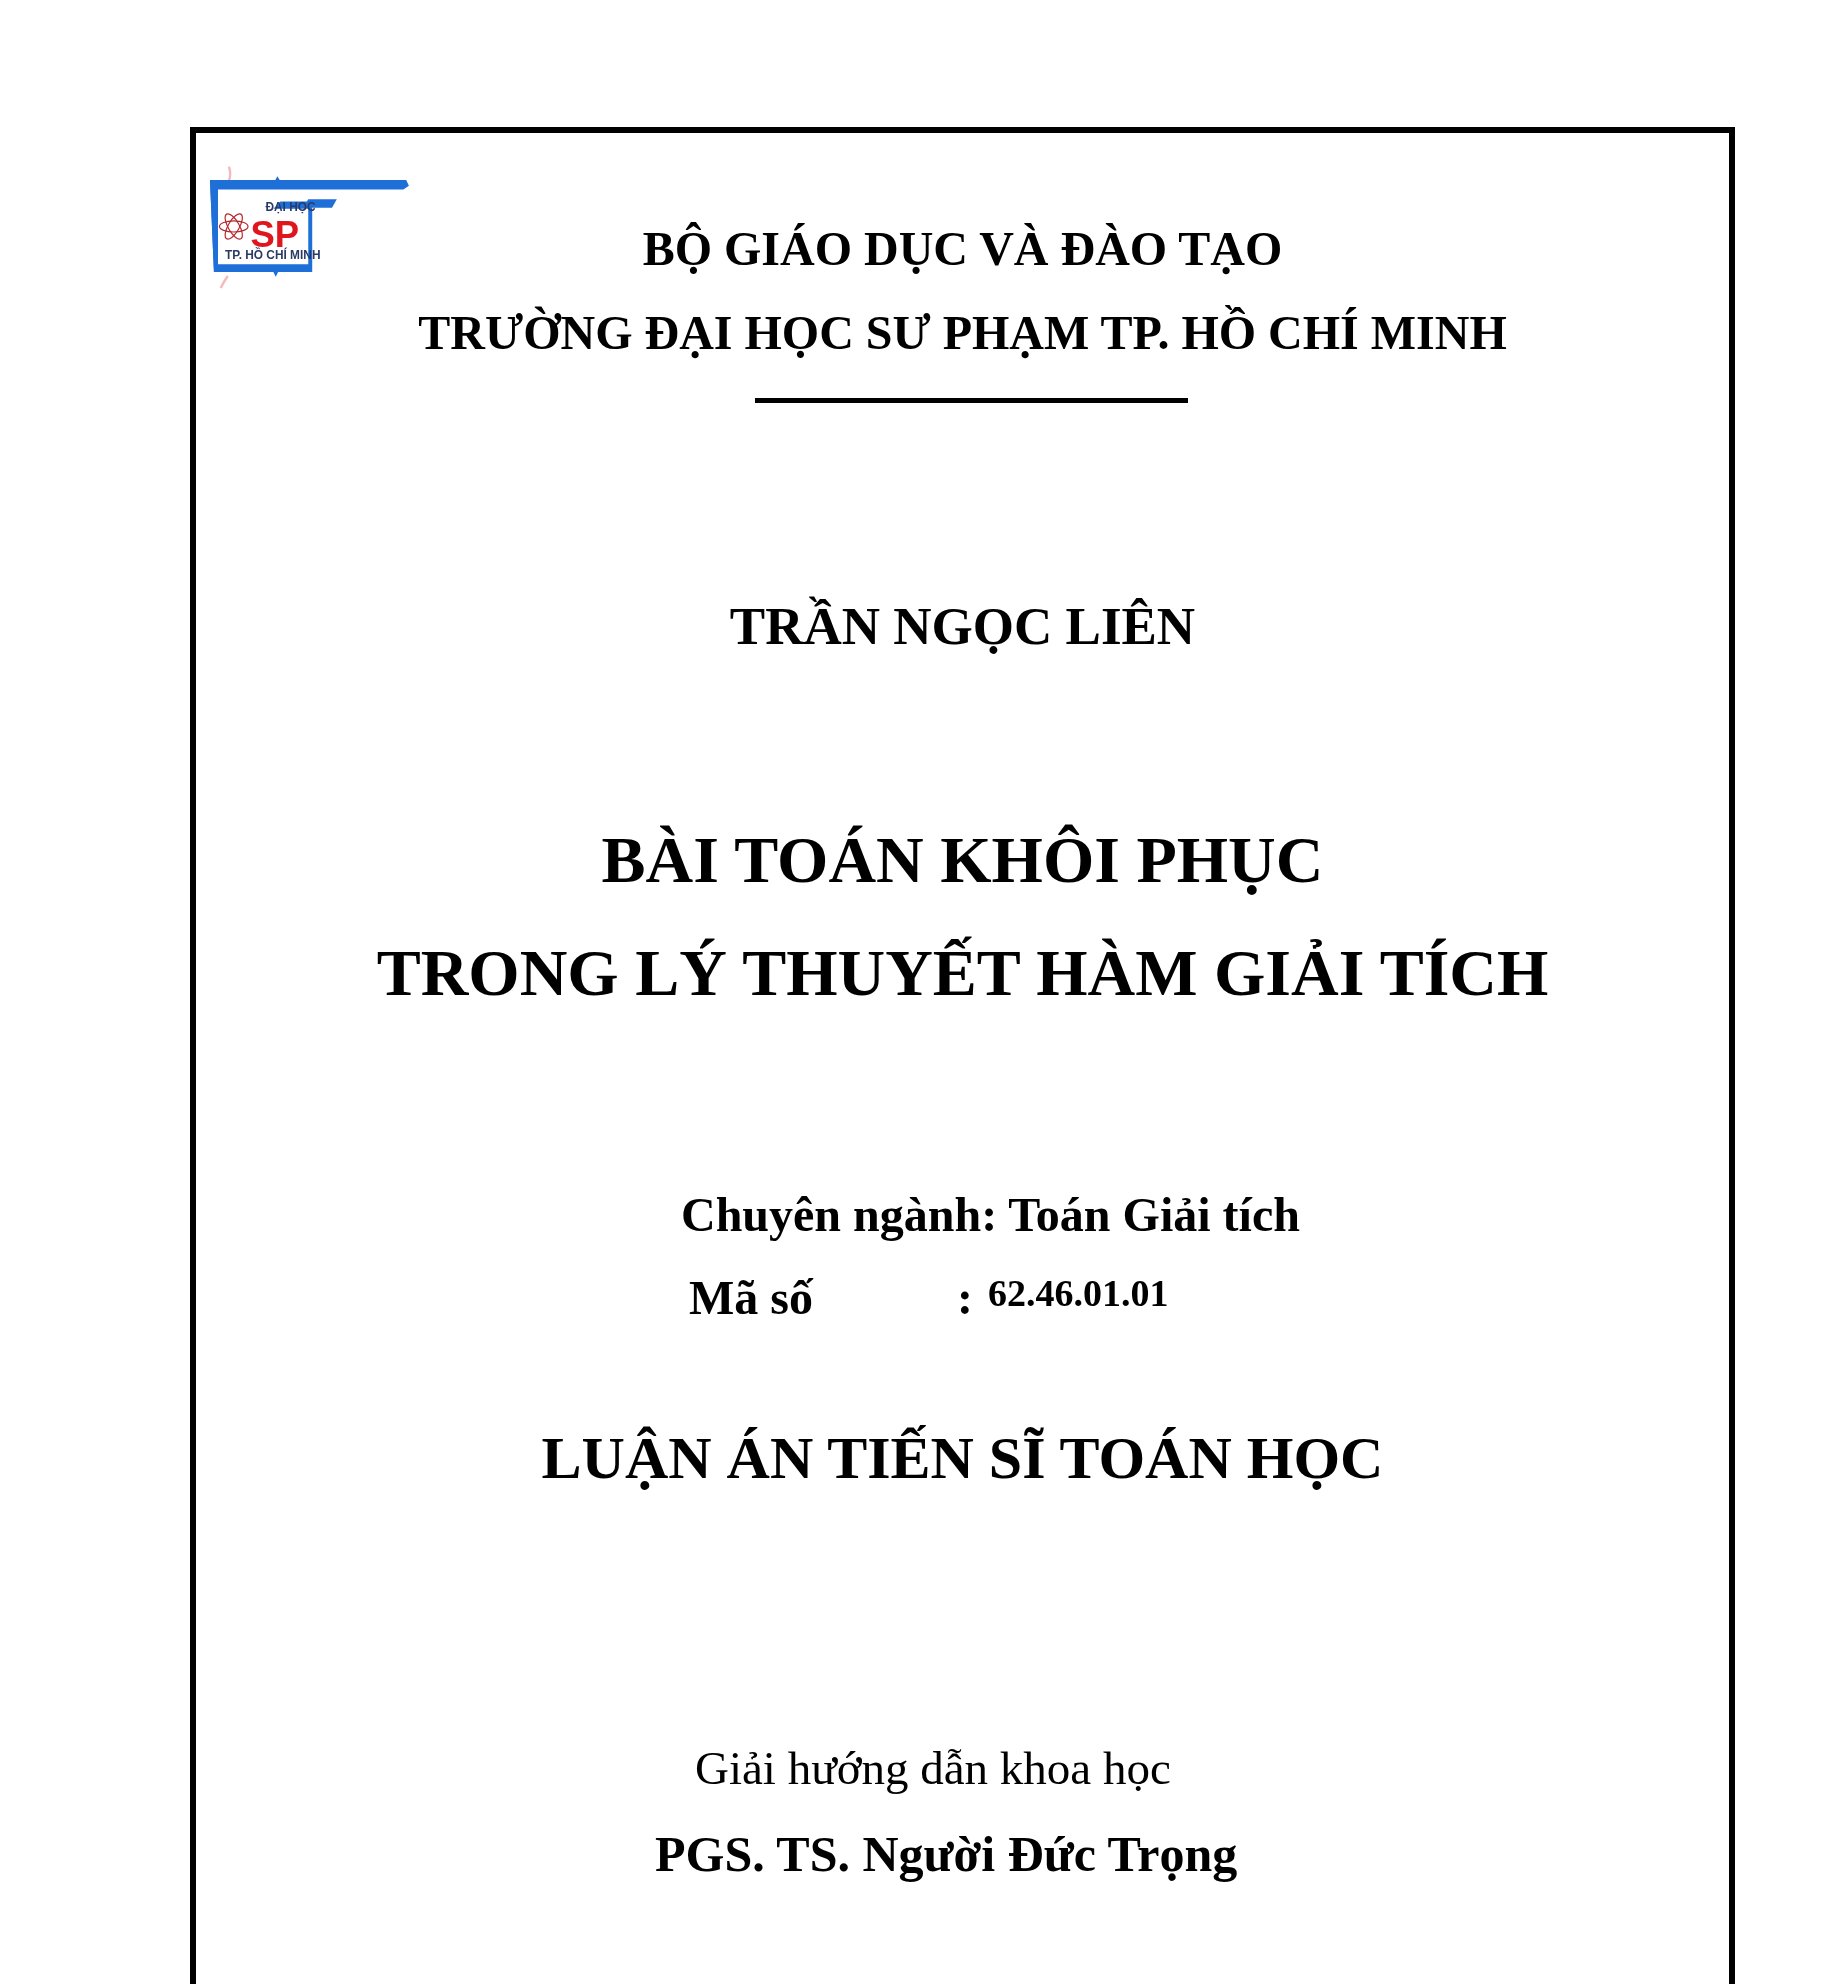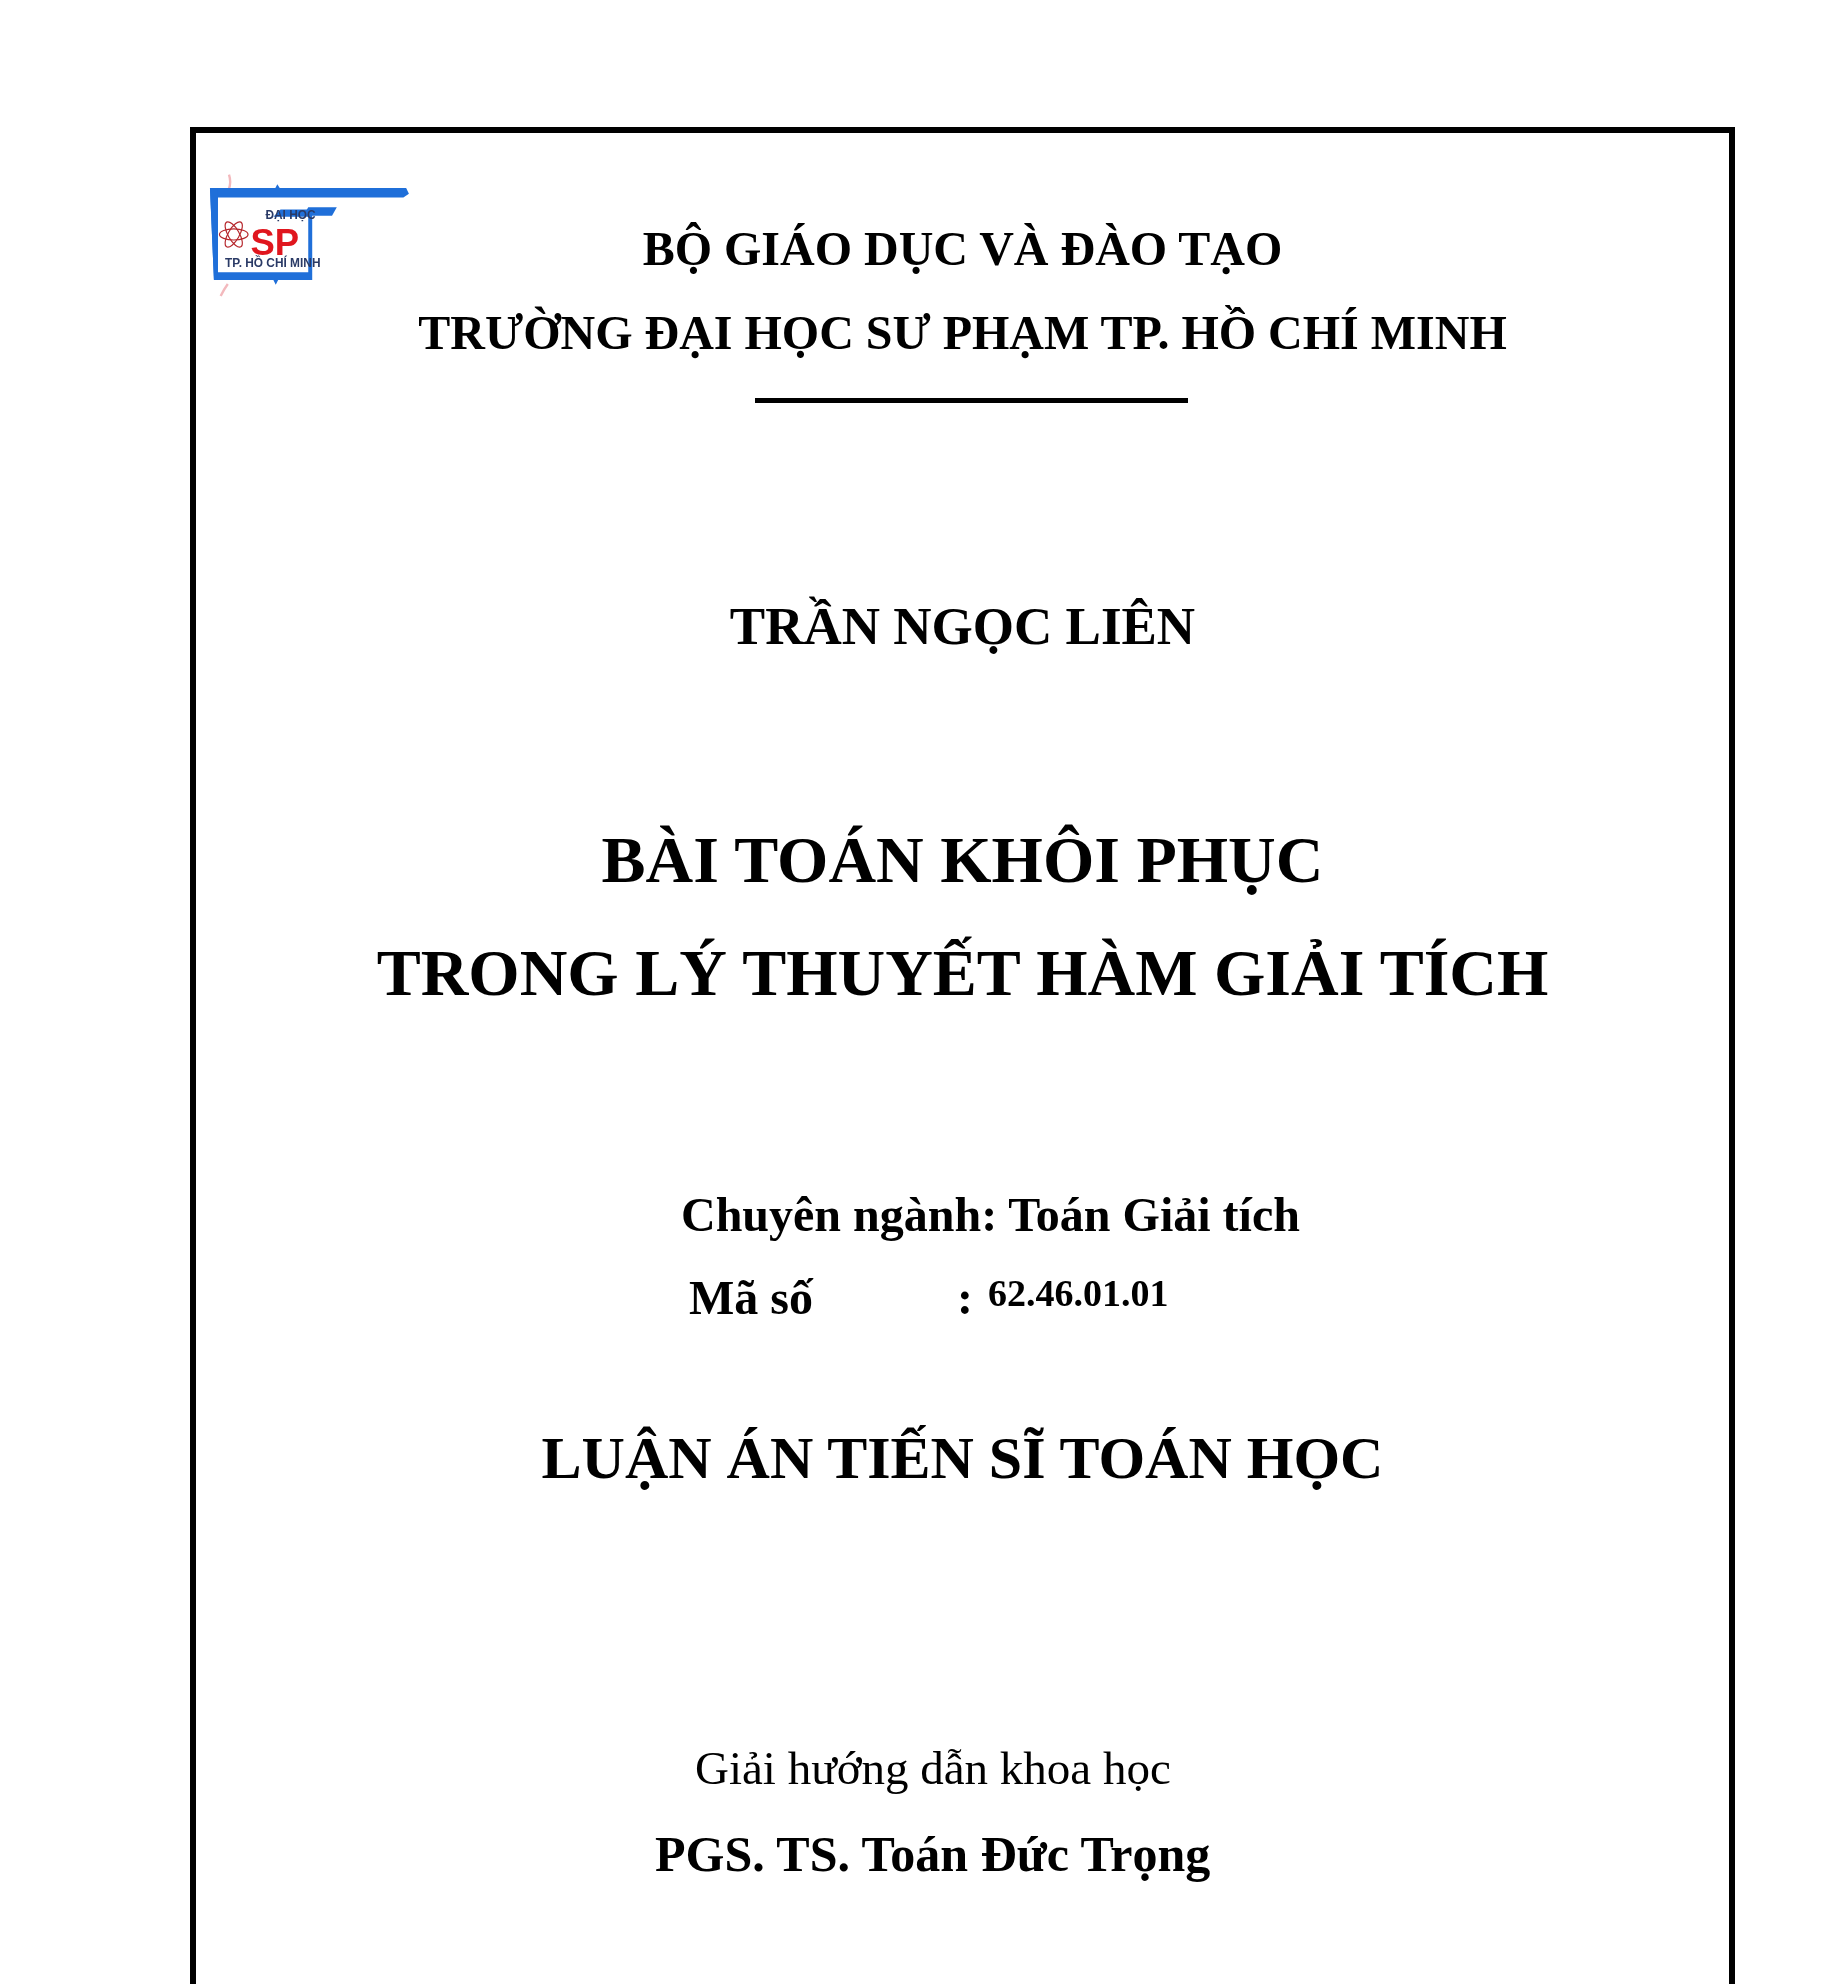--- a/index.html
+++ b/index.html
@@ -59,21 +59,21 @@
 
     .degree { top: 1428px; font-size: 60px; }
 
     .advisor-label { left: 695px; top: 1745px; font-size: 47px; }
     .advisor-name { left: 655px; top: 1829px; font-size: 50px; }
 
     
     .logo {
       position: absolute;
       left: 206px;
-      top: 165px;
+      top: 157px;
       width: 216px;
       height: 135px;
     }
     .logo svg { width: 100%; height: 100%; display: block; }
   </style>
 </head>
 <body>
 
 <div class="frame"></div>
 
@@ -109,14 +109,14 @@
 <div class="line center bold title2">TRONG LÝ THUYẾT HÀM GIẢI TÍCH</div>
 
 <div class="line bold spec-label">Chuyên ngành: Toán Giải tích</div>
 <div class="line bold code-label">Mã số</div>
 <div class="line bold code-colon">:</div>
 <div class="line bold code-value">62.46.01.01</div>
 
 <div class="line center bold degree">LUẬN ÁN TIẾN SĨ TOÁN HỌC</div>
 
 <div class="line regular advisor-label">Giải hướng dẫn khoa học</div>
-<div class="line bold advisor-name">PGS. TS. Toán Đức Trọng</div>
+<div class="line bold advisor-name">PGS. TS. Người Đức Trọng</div>
 
 
 </body></html>

